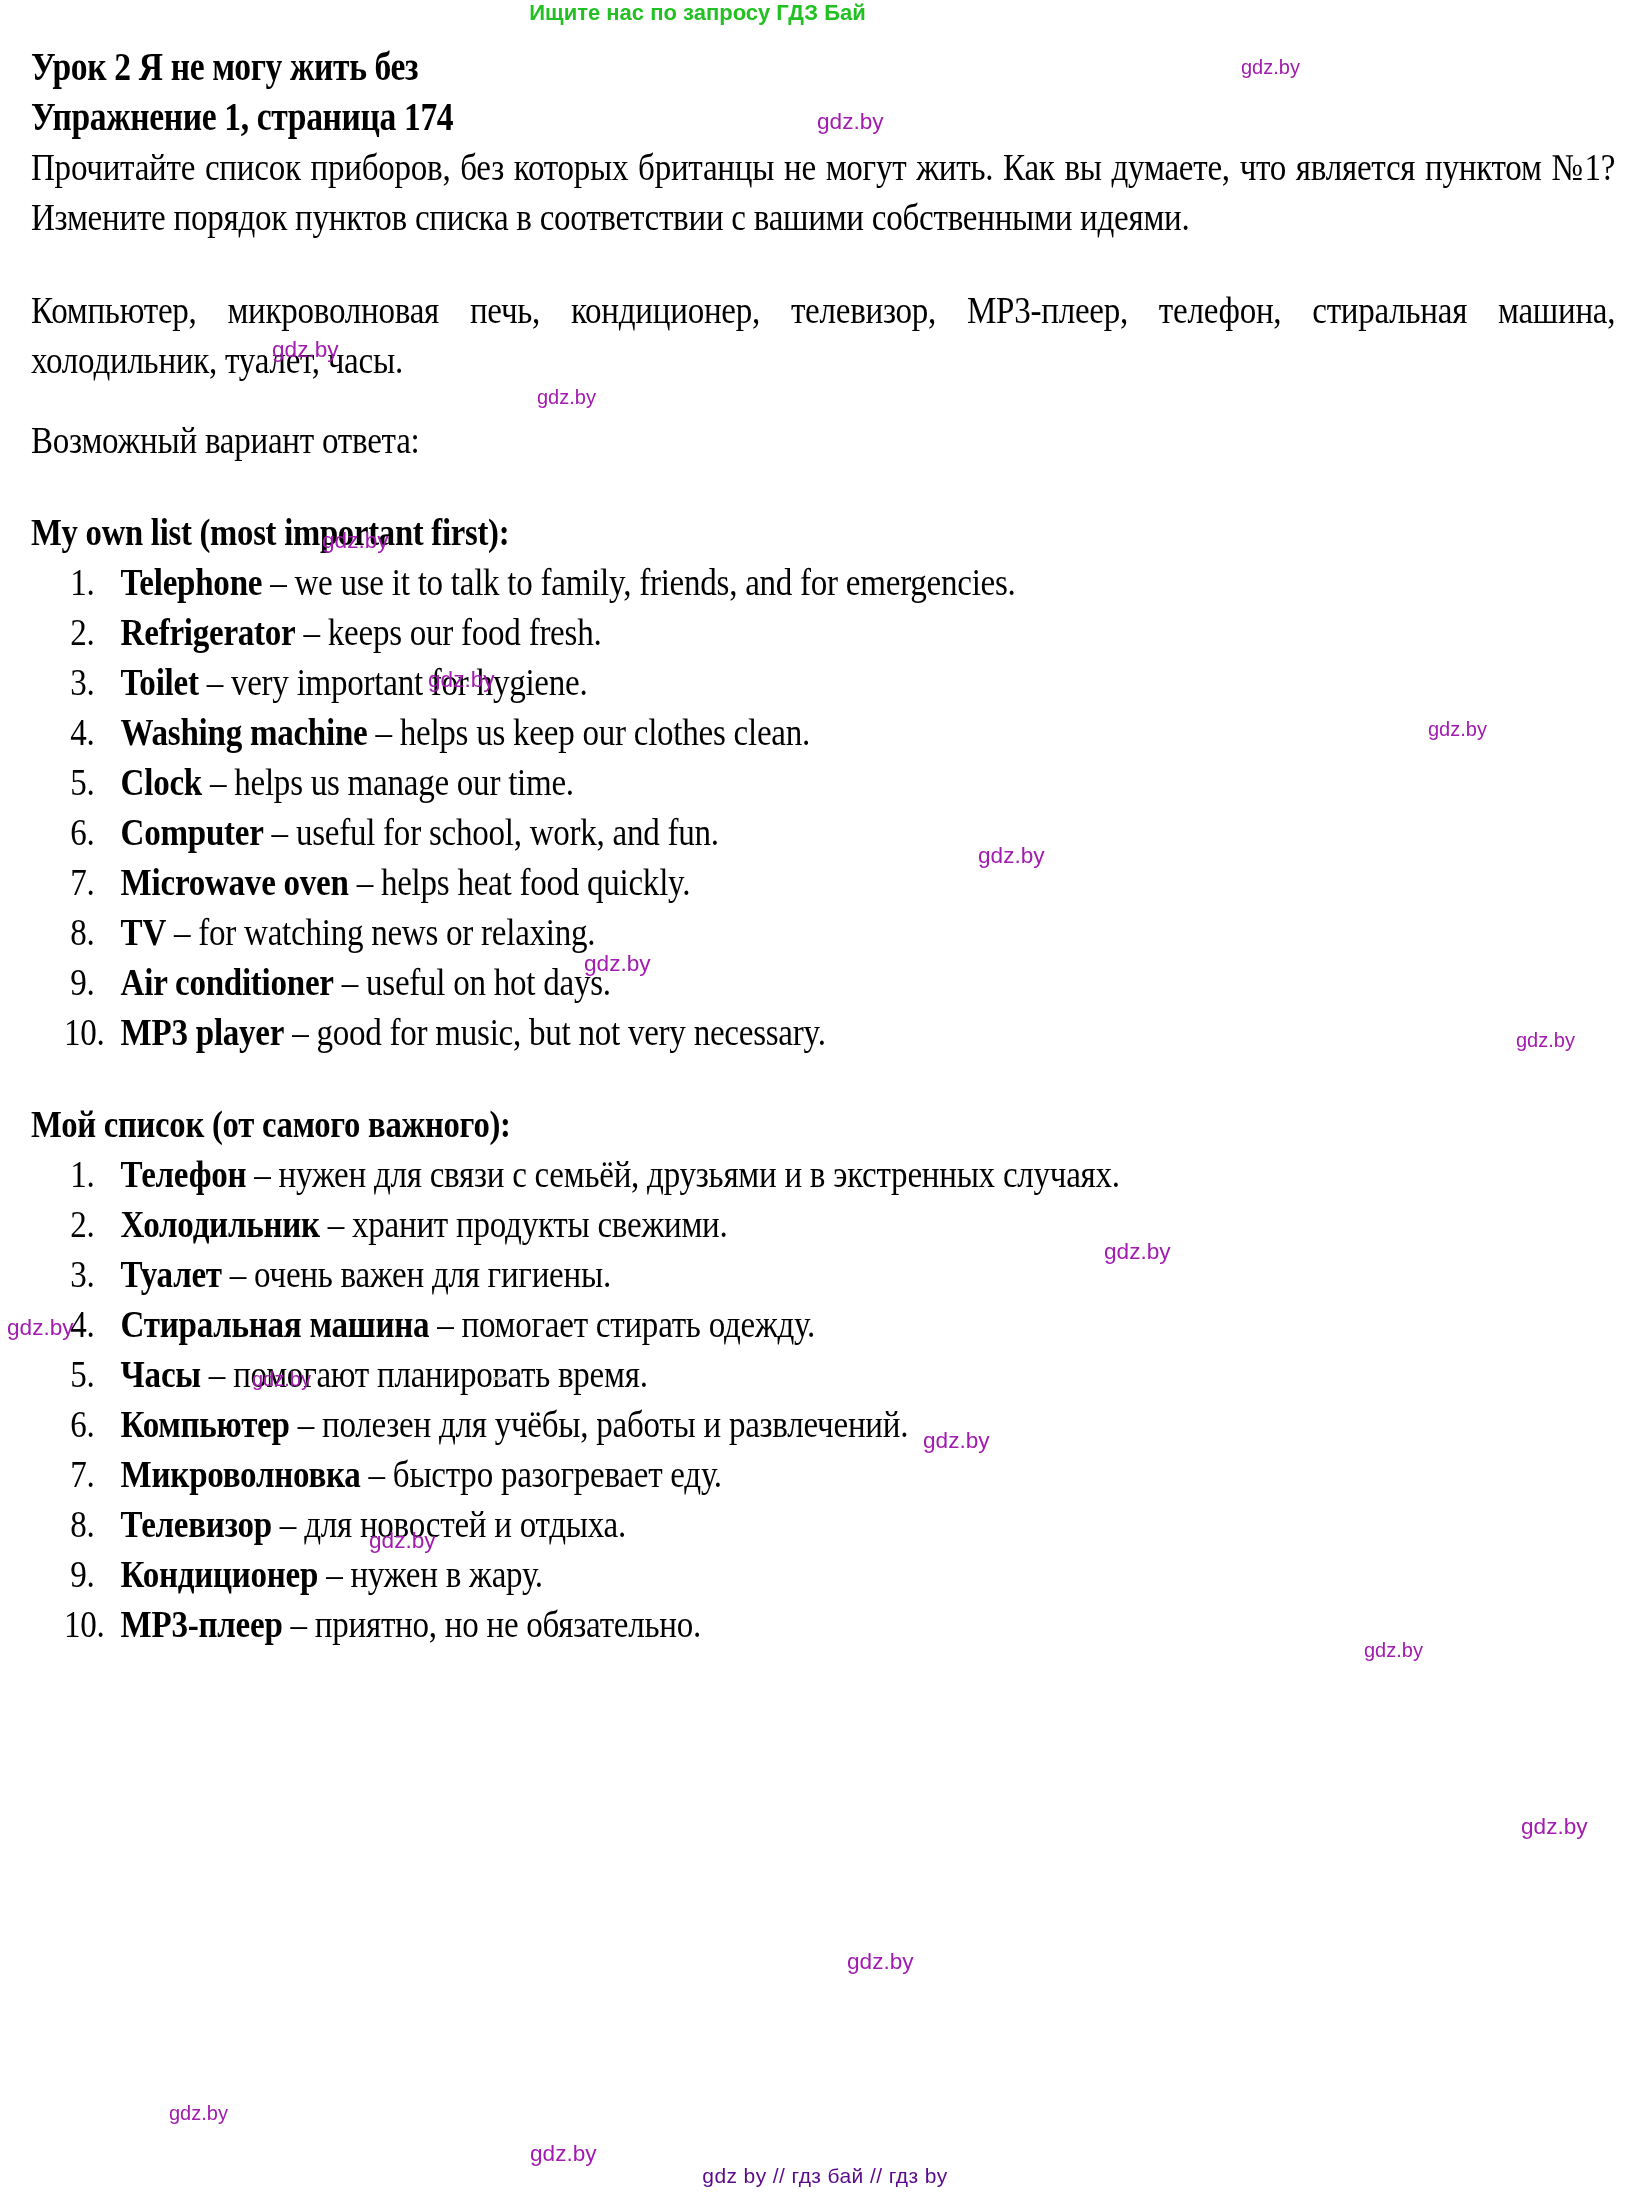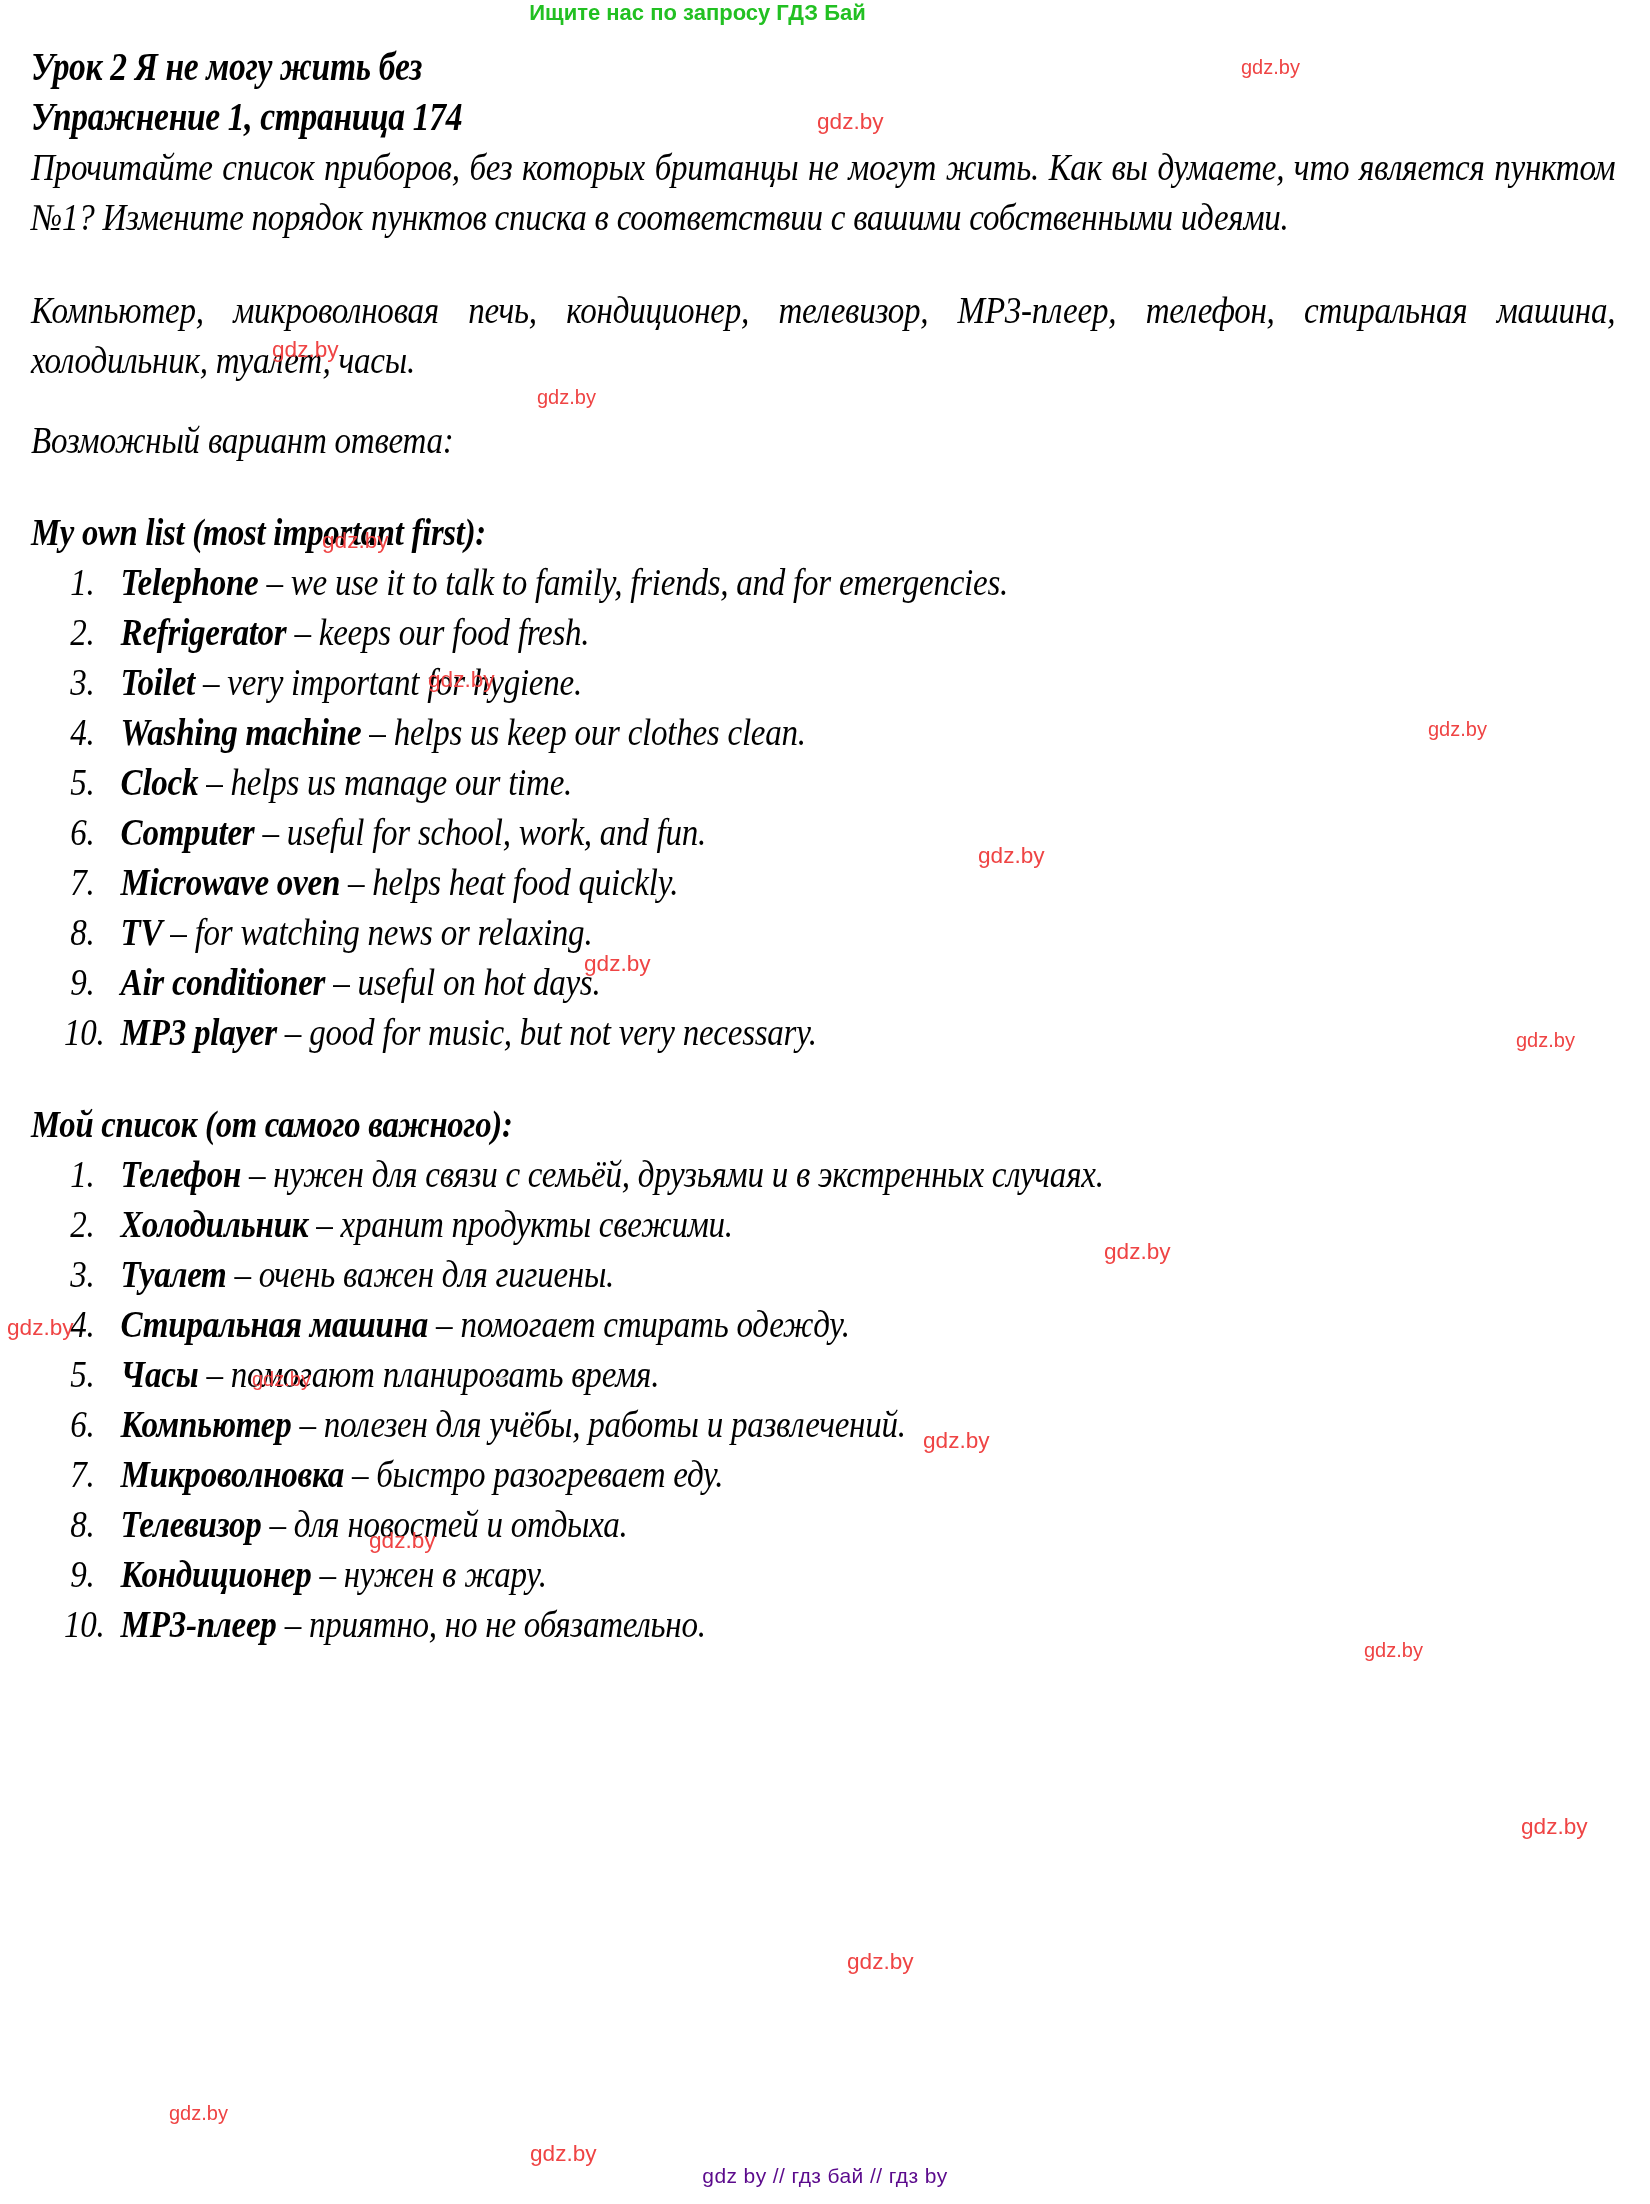--- a/index.html
+++ b/index.html
@@ -33,33 +33,32 @@
     line-height: 26px;
     white-space: nowrap;
   }
 
   
   .wm {
     position: absolute;
     font-family: "Liberation Sans", "DejaVu Sans", sans-serif;
     font-size: 22.6px;
     font-weight: 400;
-    color: #ef4444;
+    color: #a21caf;
     white-space: nowrap;
     line-height: 1;
   }
   .wm.sm { font-size: 20px; }
 
   
   .doc {
     position: absolute;
     left: 31px;
     top: 42px;
     width: 1590px;
-    font-style: italic;
   }
 
   .heading {
     font-family: "Liberation Serif", "DejaVu Serif", serif;
     font-weight: bold;
     font-size: 39px;
     line-height: 50px;
     color: #000000;
     letter-spacing: -0.4px;
     transform: scaleX(0.86);

